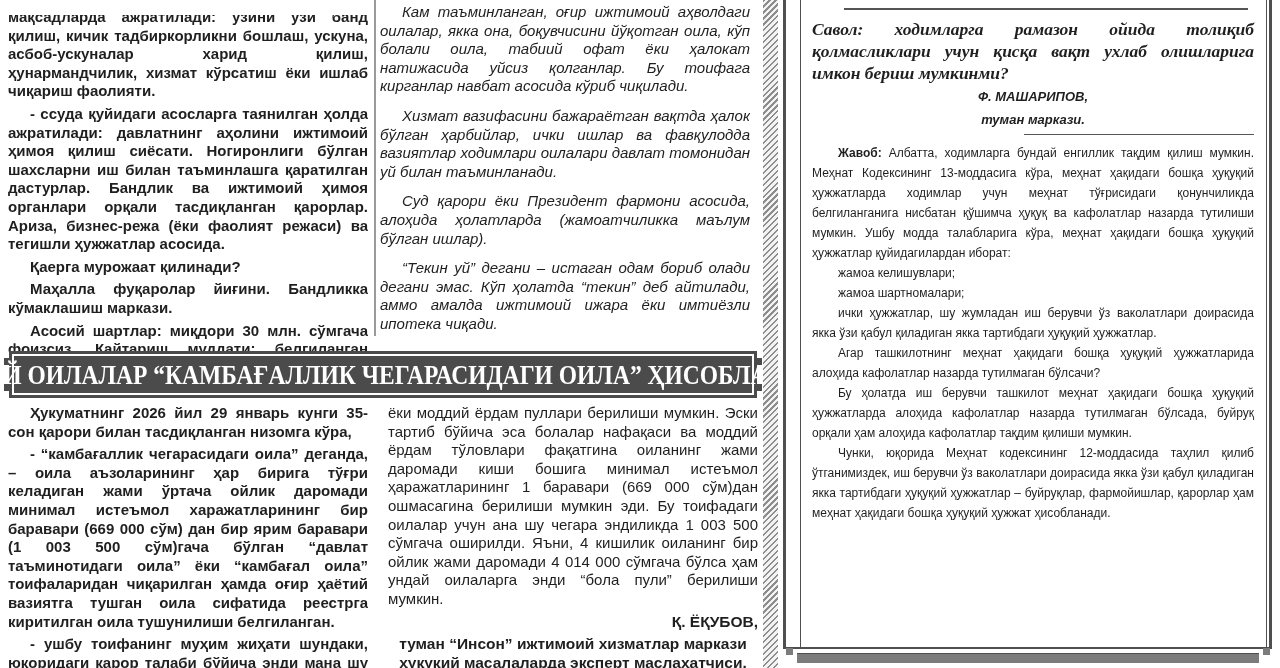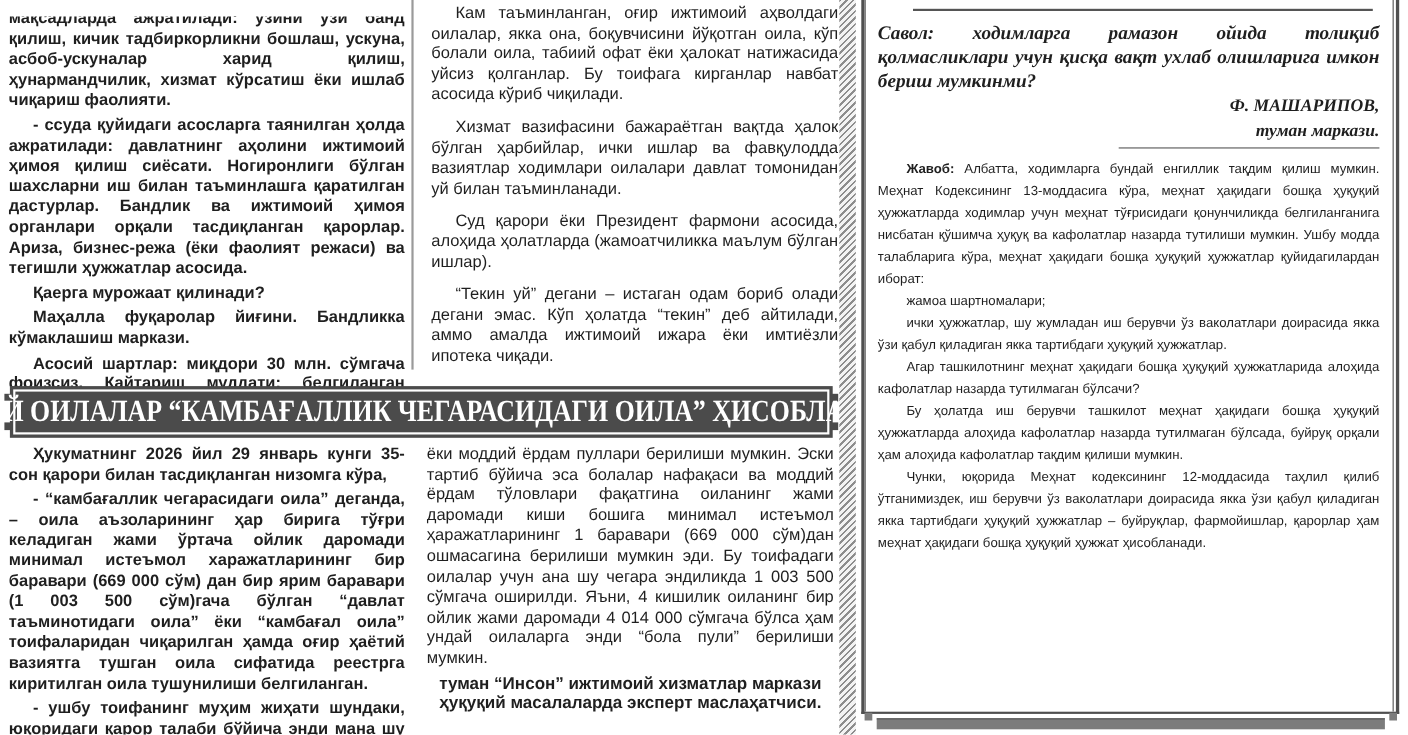--- a/index.html
+++ b/index.html
@@ -7,21 +7,21 @@
     width:1280px;height:668px;position:relative;overflow:hidden;
     font-family:"Liberation Sans",sans-serif;color:#1f1f1f;
     -webkit-font-smoothing:antialiased;
   }
   
   .col{position:absolute;overflow:hidden;text-align:justify;}
   .col p{margin:0 0 4px 0;font-size:15px;line-height:18.6px;text-indent:22px;}
   .col p.noindent{text-indent:0;}
   #col1-top{left:8px;top:15px;width:360px;height:338px;font-weight:bold;}
   #col1-top .inner{margin-top:-7px;}
-  #col2-top{left:392px;top:0;width:370px;height:338px;}
+  #col2-top{left:380px;top:0;width:370px;height:338px;font-style:italic;}
   #col2-top .inner{margin-top:3px;}
   #col2-top p{margin-bottom:11px;}
   #col-divider{position:absolute;left:374px;top:0;width:2px;height:336px;background:#9a9a9a;}
   #col1-bottom{left:8px;top:404px;width:360px;height:264px;font-weight:bold;}
   #col2-bottom{left:388px;top:404px;width:370px;height:264px;}
   .byline-name{font-weight:bold;text-align:right;text-indent:0 !important;margin-top:2px !important;font-size:15.5px !important;}
   .byline-role{font-weight:bold;text-align:center;text-indent:0 !important;font-size:15.5px !important;}
   
   #banner{
     position:absolute;left:9px;top:351px;width:748px;height:47px;
@@ -41,31 +41,31 @@
     position:absolute;left:763px;top:0;width:15px;height:668px;
     background:repeating-linear-gradient(135deg,#8d8d8d 0px,#8d8d8d 1.6px,#f3f3f3 1.6px,#f3f3f3 4.2px);
   }
   
   #qa-panel{
     position:absolute;left:783px;top:0;width:489px;height:649px;
     border-left:3px solid #4f4f4f;border-right:3px solid #4f4f4f;border-bottom:2px solid #4f4f4f;
     box-sizing:border-box;overflow:hidden;
   }
   #qa-inner{
-    height:100%;box-sizing:border-box;margin-left:0;margin-right:2px;
+    height:100%;box-sizing:border-box;margin-left:14px;margin-right:2px;
     border-left:1px solid #4f4f4f;border-right:1px solid #4f4f4f;
     padding:5px 12px 0 11px;overflow:hidden;
   }
   #qa-top-rule{border-top:2px solid #555;margin:3px 6px 8px 32px;}
   .qa-question{
     font-family:"Liberation Serif",serif;font-style:italic;font-weight:bold;
     font-size:17.5px;line-height:22px;text-align:justify;margin:0;
   }
-  .qa-q-author{font-family:Liberation Serif, serif;font-style:italic;font-weight:bold;
-    font-size:16px;line-height:21px;text-align:right;margin:2px 0 0 0;}
+  .qa-q-author{font-family:Liberation Sans, sans-serif;font-style:italic;font-weight:bold;
+    font-size:13px;line-height:21px;text-align:center;margin:2px 0 0 0;}
   #qa-author-rule{border-top:1.5px solid #555;width:52%;margin:4px 0 8px auto;}
   .qa-body p{margin:0;font-size:12px;line-height:20px;text-indent:26px;text-align:justify;}
   
   #qa-bottom-bar{position:absolute;left:797px;top:653px;width:462px;height:9px;background:#7c7c7c;border-top:1px solid #4f4f4f;}
   .bar-nub{position:absolute;top:648px;width:7px;height:7px;background:#7c7c7c;}
   #nub-left{left:786px;} #nub-right{left:1263px;}
 </style>
 </head>
 <body>
 
@@ -100,34 +100,36 @@
 </div>
 
 <div class="col" id="col1-bottom">
   <p>Ҳукуматнинг 2026 йил 29 январь кунги 35-сон қарори билан тасдиқланган низомга кўра,</p>
   <p>- “камбағаллик чегарасидаги оила” деганда, – оила аъзоларининг ҳар бирига тўғри келадиган жами ўртача ойлик даромади минимал истеъмол харажатларининг бир баравари (669 000 сўм) дан бир ярим баравари (1 003 500 сўм)гача бўлган “давлат таъминотидаги оила” ёки “камбағал оила” тоифаларидан чиқарилган ҳамда оғир ҳаётий вазиятга тушган оила сифатида реестрга киритилган оила тушунилиши белгиланган.</p>
   <p>- ушбу тоифанинг муҳим жиҳати шундаки, юқоридаги қарор талаби бўйича энди мана шу тоифадаги оилаларга ҳам болалар нафақаси</p>
 </div>
 
 <div class="col" id="col2-bottom">
   <p class="noindent">ёки моддий ёрдам пуллари берилиши мумкин. Эски тартиб бўйича эса болалар нафақаси ва моддий ёрдам тўловлари фақатгина оиланинг жами даромади киши бошига минимал истеъмол ҳаражатларининг 1 баравари (669 000 сўм)дан ошмасагина берилиши мумкин эди. Бу тоифадаги оилалар учун ана шу чегара эндиликда 1 003 500 сўмгача оширилди. Яъни, 4 кишилик оиланинг бир ойлик жами даромади 4 014 000 сўмгача бўлса ҳам ундай оилаларга энди “бола пули” берилиши мумкин.</p>
+  <p class="byline-name">Қ. ЁҚУБОВ,</p>
   <p class="byline-role">туман “Инсон” ижтимоий хизматлар маркази ҳуқуқий масалаларда эксперт маслаҳатчиси.</p>
 </div>
 
 <div id="hatch"></div>
 
 <div id="qa-panel">
   <div id="qa-inner">
     <div id="qa-top-rule"></div>
     <p class="qa-question">Савол: ходимларга рамазон ойида толиқиб қолмасликлари учун қисқа вақт ухлаб олишларига имкон бериш мумкинми?</p>
     <p class="qa-q-author">Ф. МАШАРИПОВ,</p>
     <p class="qa-q-author">туман маркази.</p>
     <div id="qa-author-rule"></div>
     <div class="qa-body">
       <p><b>Жавоб:</b> <span>Албатта, ходимларга бундай енгиллик тақдим қилиш мумкин. Меҳнат Кодексининг 13-моддасига кўра, меҳнат ҳақидаги бошқа ҳуқуқий ҳужжатларда ходимлар учун меҳнат тўғрисидаги қонунчиликда белгиланганига нисбатан қўшимча ҳуқуқ ва кафолатлар назарда тутилиши мумкин. Ушбу модда талабларига кўра, меҳнат ҳақидаги бошқа ҳуқуқий ҳужжатлар қуйидагилардан иборат:</span></p>
+      <p>жамоа келишувлари;</p>
       <p>жамоа шартномалари;</p>
       <p>ички ҳужжатлар, шу жумладан иш берувчи ўз ваколатлари доирасида якка ўзи қабул қиладиган якка тартибдаги ҳуқуқий ҳужжатлар.</p>
       <p>Агар ташкилотнинг меҳнат ҳақидаги бошқа ҳуқуқий ҳужжатларида алоҳида кафолатлар назарда тутилмаган бўлсачи?</p>
       <p>Бу ҳолатда иш берувчи ташкилот меҳнат ҳақидаги бошқа ҳуқуқий ҳужжатларда алоҳида кафолатлар назарда тутилмаган бўлсада, буйруқ орқали ҳам алоҳида кафолатлар тақдим қилиши мумкин.</p>
       <p>Чунки, юқорида Меҳнат кодексининг 12-моддасида таҳлил қилиб ўтганимиздек, иш берувчи ўз ваколатлари доирасида якка ўзи қабул қиладиган якка тартибдаги ҳуқуқий ҳужжатлар – буйруқлар, фармойишлар, қарорлар ҳам меҳнат ҳақидаги бошқа ҳуқуқий ҳужжат ҳисобланади.</p>
     </div>
 
   </div>
 </div>
 

